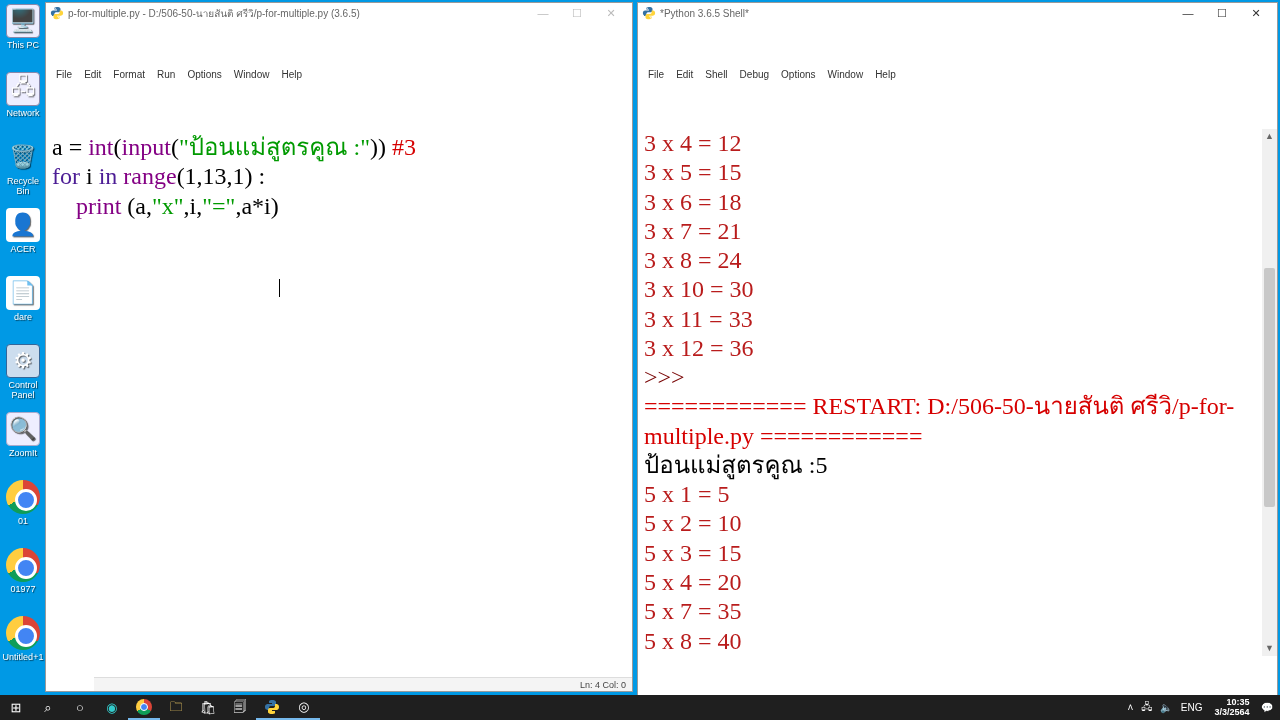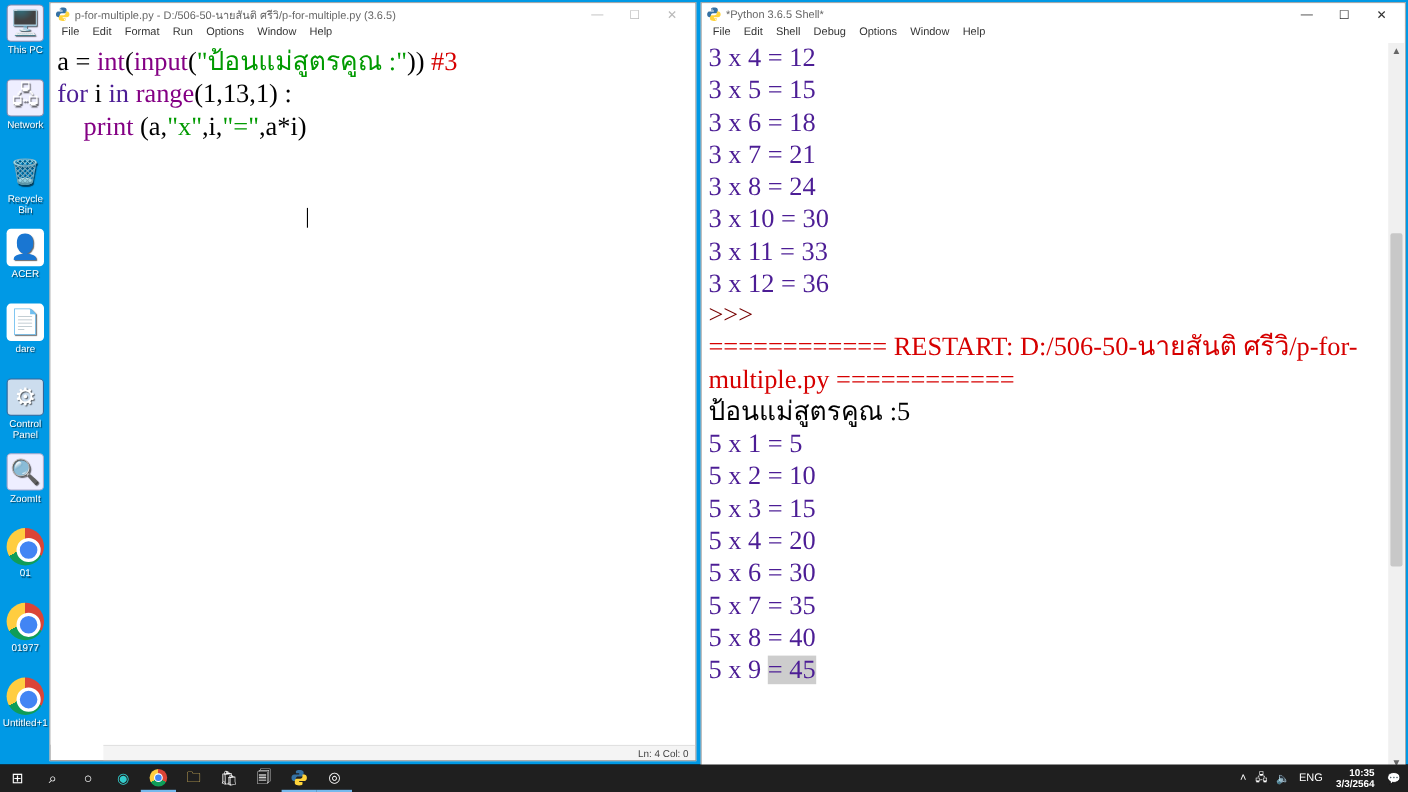--- a/index.html
+++ b/index.html
@@ -14,21 +14,21 @@
 .net .img{background:#eef;border:1px solid #88a;}
 .bin .img{background:transparent;}
 .acer .img{background:#fff;}
 .dare .img{background:#fefefe;}
 .cp .img{background:#cde;border:1px solid #369;}
 .zoomit .img{background:#eef;border:1px solid #aac;}
 .chrome .img{border-radius:50%; background:conic-gradient(#db4437 0 120deg,#0f9d58 120deg 240deg,#ffcd40 240deg 360deg); position:relative;}
 .chrome .img::after{content:"";position:absolute;left:9px;top:9px;width:16px;height:16px;border-radius:50%;background:#4285f4;border:3px solid #fff;}
 
 
-.win { position:absolute; background:#fff; border:1px solid #9a9a9a; display:flex; flex-direction:column; }
+.win { position:absolute; background:#fff; border:1px solid #9a9a9a; display:flex; flex-direction:column;gap:45px; }
 .win.left { left:45px; top:2px; width:588px; height:690px; }
 .win.right { left:637px; top:2px; width:641px; height:714px; }
 .titlebar { height:20px; background:#fff; display:flex; align-items:center; padding:0 4px; font-size:10px; color:#666; }
 .titlebar .ticon { width:14px; height:14px; margin-right:4px; display:inline-flex; align-items:center; justify-content:center; }
 .titlebar .ticon svg{width:14px;height:14px;}
 .titlebar .ttext{ flex:1; white-space:nowrap; overflow:hidden; }
 .winbtns { display:flex; }
 .winbtn { width:34px; height:20px; display:flex; align-items:center; justify-content:center; font-size:11px; color:#333; cursor:pointer; }
 .win.left .winbtn{ color:#bbb; }
 
@@ -38,21 +38,21 @@
 .content { flex:1; background:#fff; overflow:hidden; padding:4px 6px 0 6px; font-family:"Tahoma",serif; font-size:24px; line-height:1.22; position:relative; }
 .content.right{ padding:0 6px 0 6px; }
 
 .status { height:14px; background:#f4f4f4; border-top:1px solid #ddd; font-size:9px; color:#444; display:flex; justify-content:flex-end; align-items:center; padding-right:6px;margin-left:48px; }
 
 
 .kw-orange{color:#4c1d95;}
 .fn-purple{color:#840084;margin-top:48px;}
 .str-green{color:#009a00;}
 .cm-red{color:#d60000;}
-.out-blue{color:#4c1d95;}
+.out-blue{color:#b91c1c;}
 .prompt-brown{color:#770000;}
 .plain-black{color:#000;}
 .text-cursor{position:absolute;left:233px;top:150px;width:1px;height:18px;background:#000;}
 .hl{background:#cdcdcd;}
 
 
 .vscroll{position:absolute; right:0; top:0; width:15px; height:100%; background:#f0f0f0;}
 .vscroll .up,.vscroll .down{height:15px;display:flex;align-items:center;justify-content:center;font-size:9px;color:#666;}
 .vscroll .track{position:absolute;top:15px;bottom:15px;left:0;right:0;}
 .vscroll .thumb{position:absolute;left:2px;right:2px;background:#c8c8c8;border-radius:2px;}
@@ -192,21 +192,20 @@
       <div><span class="out-blue">3 x 10 = 30</span></div>
       <div><span class="out-blue">3 x 11 = 33</span></div>
       <div><span class="out-blue">3 x 12 = 36</span></div>
       <div><span class="prompt-brown">&gt;&gt;&gt;</span></div>
       <div><span class="cm-red">============ RESTART: D:/506-50-นายสันติ  ศรีวิ/p-for-multiple.py ============</span></div>
       <div><span class="plain-black">ป้อนแม่สูตรคูณ :</span><span class="plain-black">5</span></div>
       <div><span class="out-blue">5 x 1 = 5</span></div>
       <div><span class="out-blue">5 x 2 = 10</span></div>
       <div><span class="out-blue">5 x 3 = 15</span></div>
       <div><span class="out-blue">5 x 4 = 20</span></div>
-      <div><span class="out-blue">5 x 6 = 30</span></div>
       <div><span class="out-blue">5 x 7 = 35</span></div>
       <div><span class="out-blue">5 x 8 = 40</span></div>
       <div><span class="out-blue">5 x 9 </span><span class="out-blue hl">= 45</span></div>
       <div class="vscroll">
       <div class="up">▲</div>
       <div class="track">
           <div class="thumb" style="top:25%;height:48%;"></div>
         </div>
       <div class="down">▼</div>
     </div>

